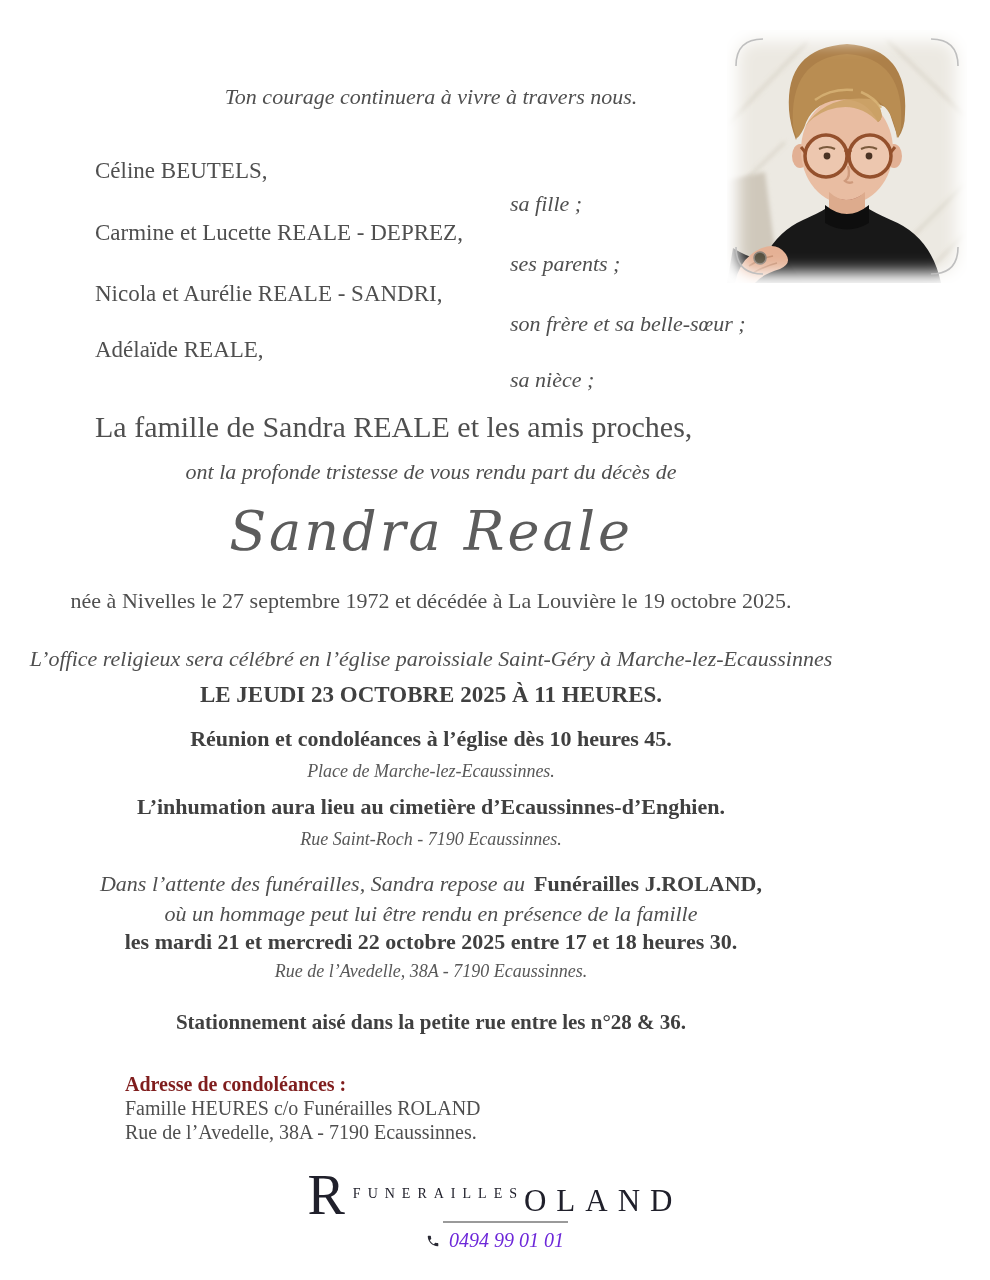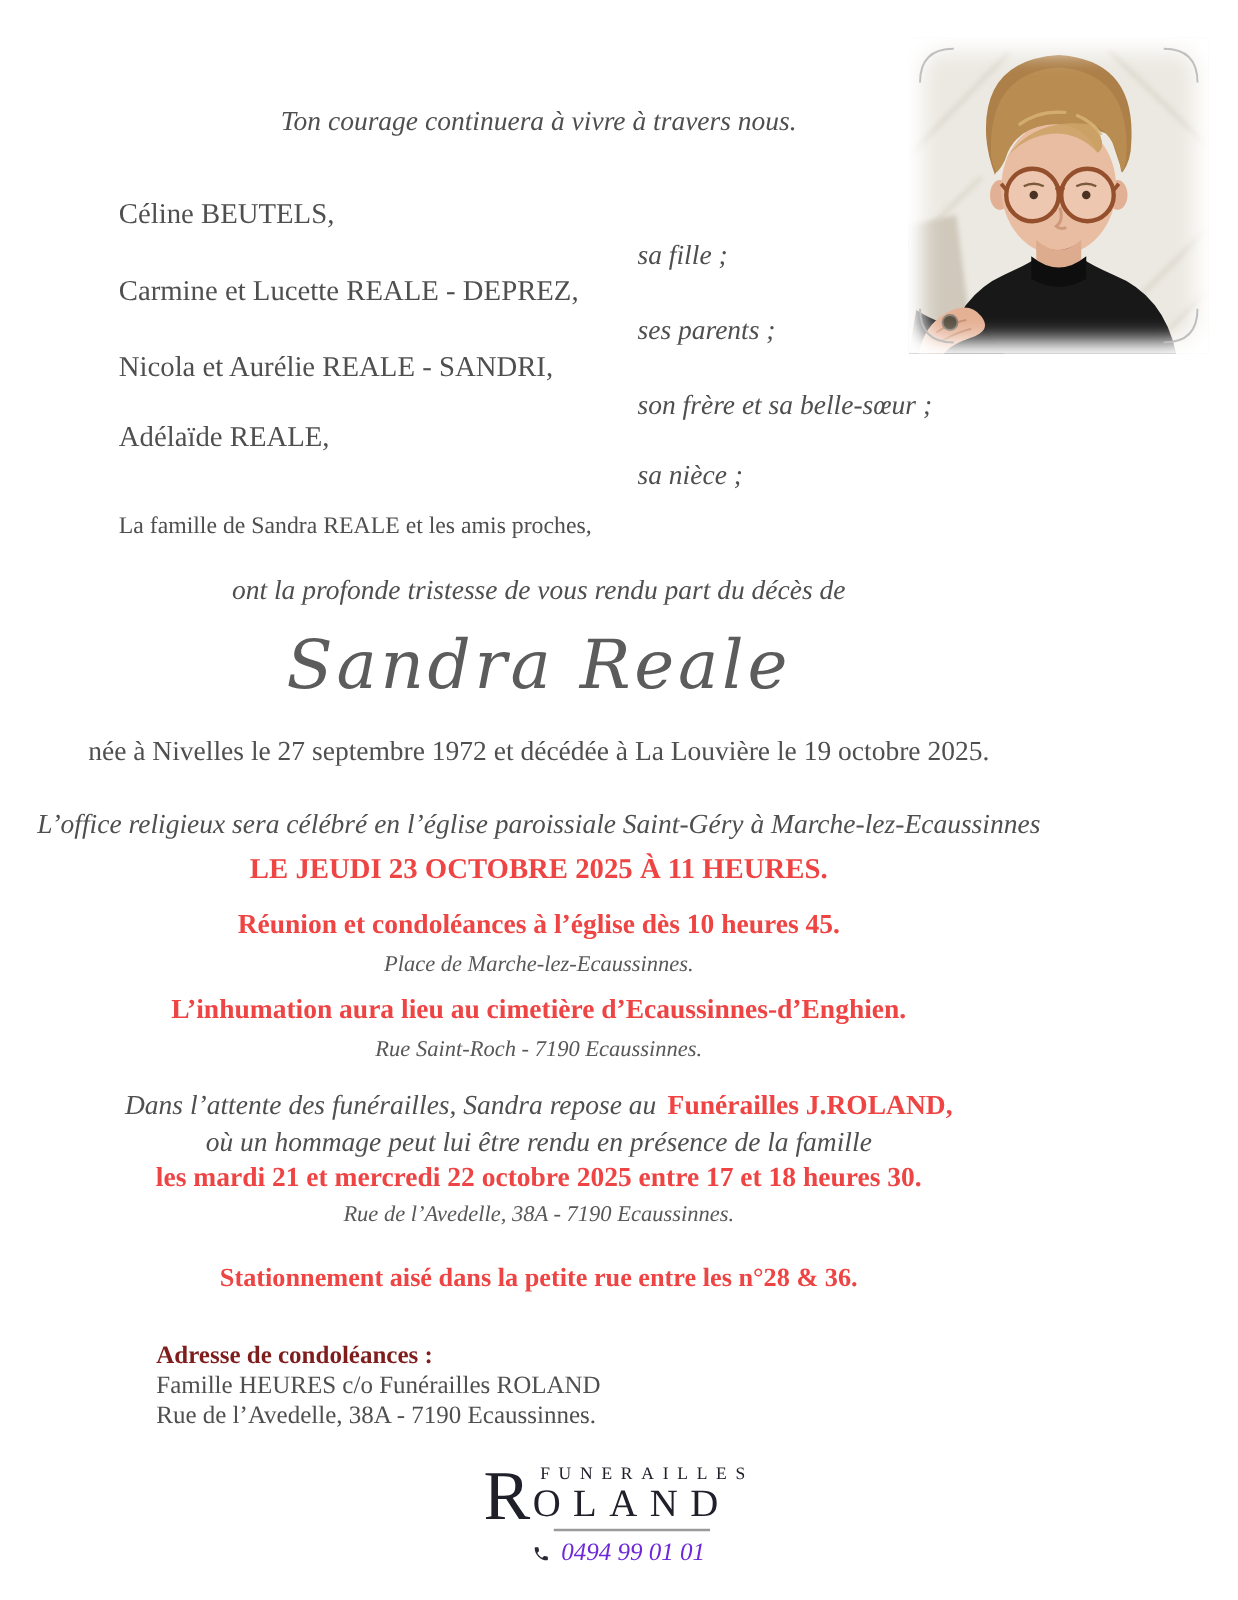--- a/index.html
+++ b/index.html
@@ -6,27 +6,27 @@
   html,body { background:#ffffff; }
   body {
     width:990px; height:1280px;
     font-family:"Liberation Serif", serif;
     color:#4f4f4f;
   }
   .page { position:relative; width:990px; height:1280px; background:#fff; overflow:hidden; }
   .abs { position:absolute; white-space:nowrap; }
   .center { left:0; width:862px; text-align:center; }
   .it { font-style:italic; }
-  .b  { font-weight:bold; color:#ef4444; }
+  .b  { font-weight:bold; color:#404040; }
   .sz-small { font-size:18px; color:#585858; }
 
   .quote          { top:84px;  font-size:22px; }
   .name-line      { left:95px;  font-size:23px; }
   .relation-line  { left:510px; font-size:22px; font-style:italic; }
-  .family-line    { top:410px; left:95px; font-size:19px; }
+  .family-line    { top:410px; left:95px; font-size:30px; }
   .announce       { top:459px; font-size:22px; }
 
   .deceased-name  { top:500px; font-size:54px; font-style:italic; color:#5c5c5c;
                     font-family:"DejaVu Serif", serif; letter-spacing:3px; }
   .life-dates     { top:588px; font-size:22px; }
 
   .office-intro   { top:646px; font-size:22px; }
   .office-date    { top:682px; font-size:23px; }
   .meeting        { top:726px; font-size:22px; }
   .meeting-place  { top:761px; }
@@ -43,21 +43,21 @@
 
   .condolences    { top:1072px; left:125px; font-size:20px; line-height:24px; }
   .condolences .title { font-weight:bold; color:#7f1d1d; }
 
   .photo-wrap { position:absolute; top:30px; left:727px; width:240px; height:253px; }
   .photo-wrap svg { display:block; width:240px; height:253px; }
 
   .logo { position:absolute; top:1172px; left:0; width:990px; text-align:center; color:#20202b; }
   .logo-row { display:inline-flex; align-items:flex-end; }
   .logo-r   { font-size:56px; line-height:46px; letter-spacing:2px; }
-  .logo-col { display:flex; flex-direction:column; align-items:flex-start; padding-bottom:2px;justify-content:center; }
+  .logo-col { display:flex; flex-direction:row; align-items:flex-start; padding-bottom:2px;justify-content:center; }
   .logo-top { font-size:14px; letter-spacing:7px; line-height:16px; padding-left:6px; }
   .logo-rest{ font-size:31px; letter-spacing:10px; line-height:30px; }
   .logo-line{ width:125px; height:2px; background:#9a9a9a; margin:3px auto 6px auto; transform:translateX(10px); }
   .logo-phone { font-size:20px; font-style:italic; color:#6d28d9;
                 display:flex; align-items:center; justify-content:center; gap:9px; }
   .phone-glyph { width:14px; height:14px; }
 </style>
 </head>
 <body>
 

